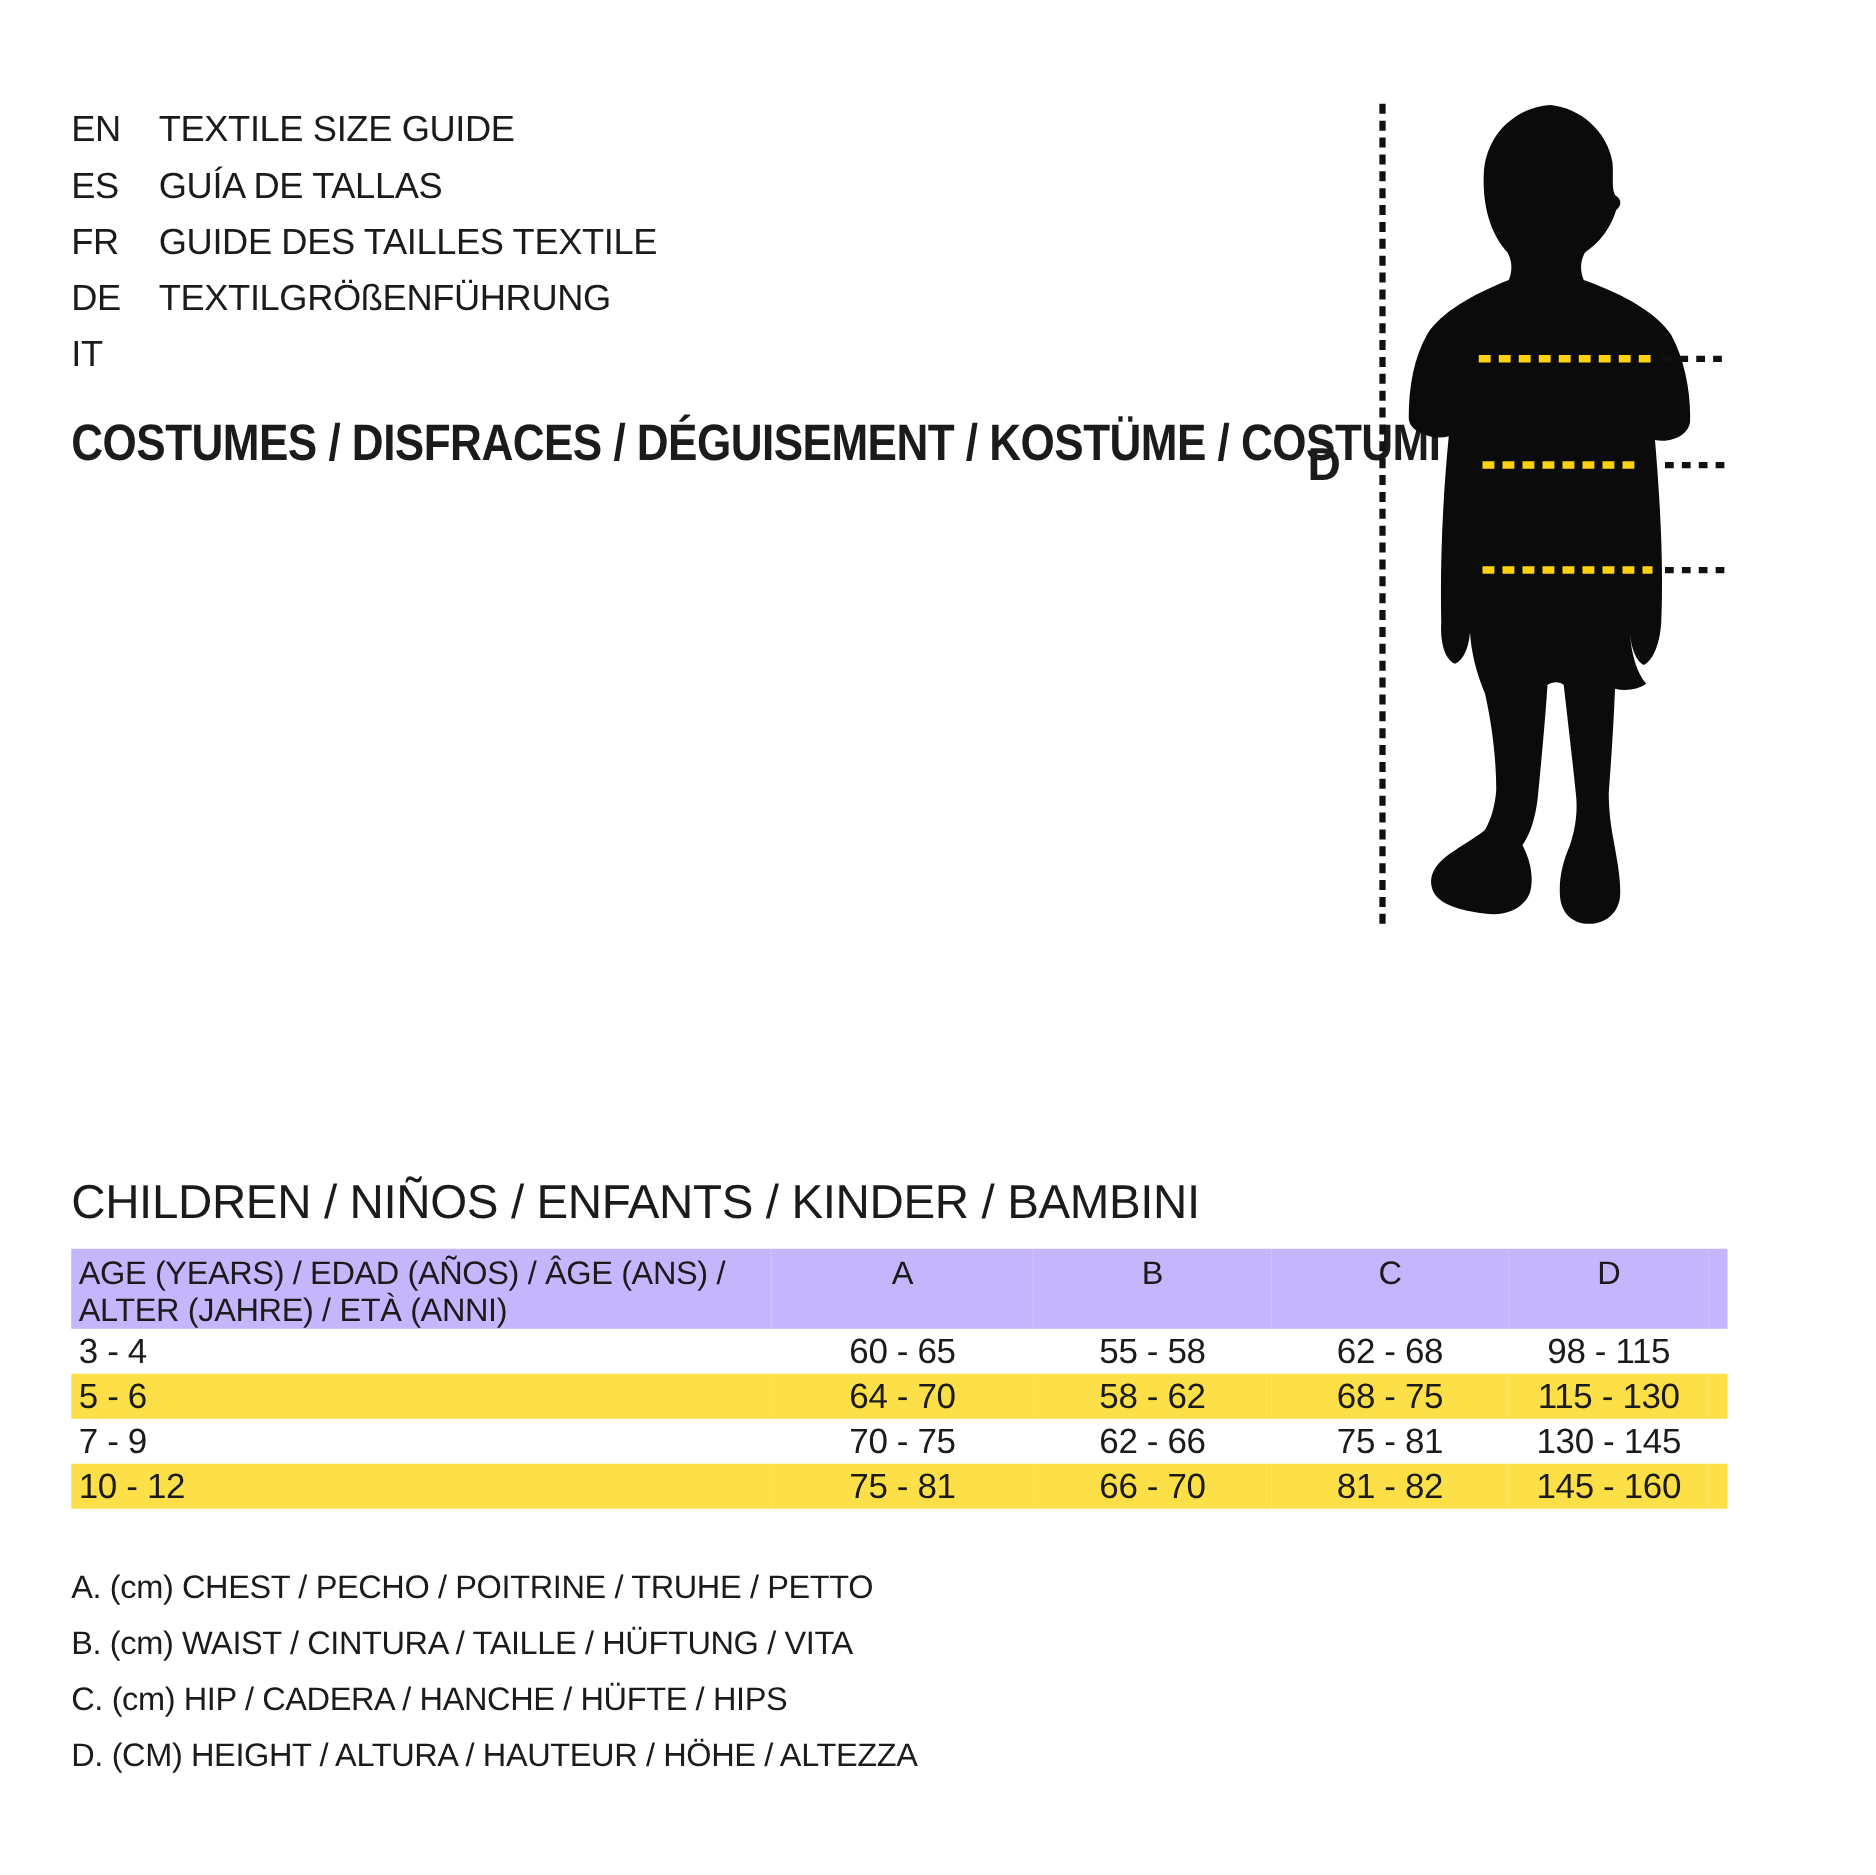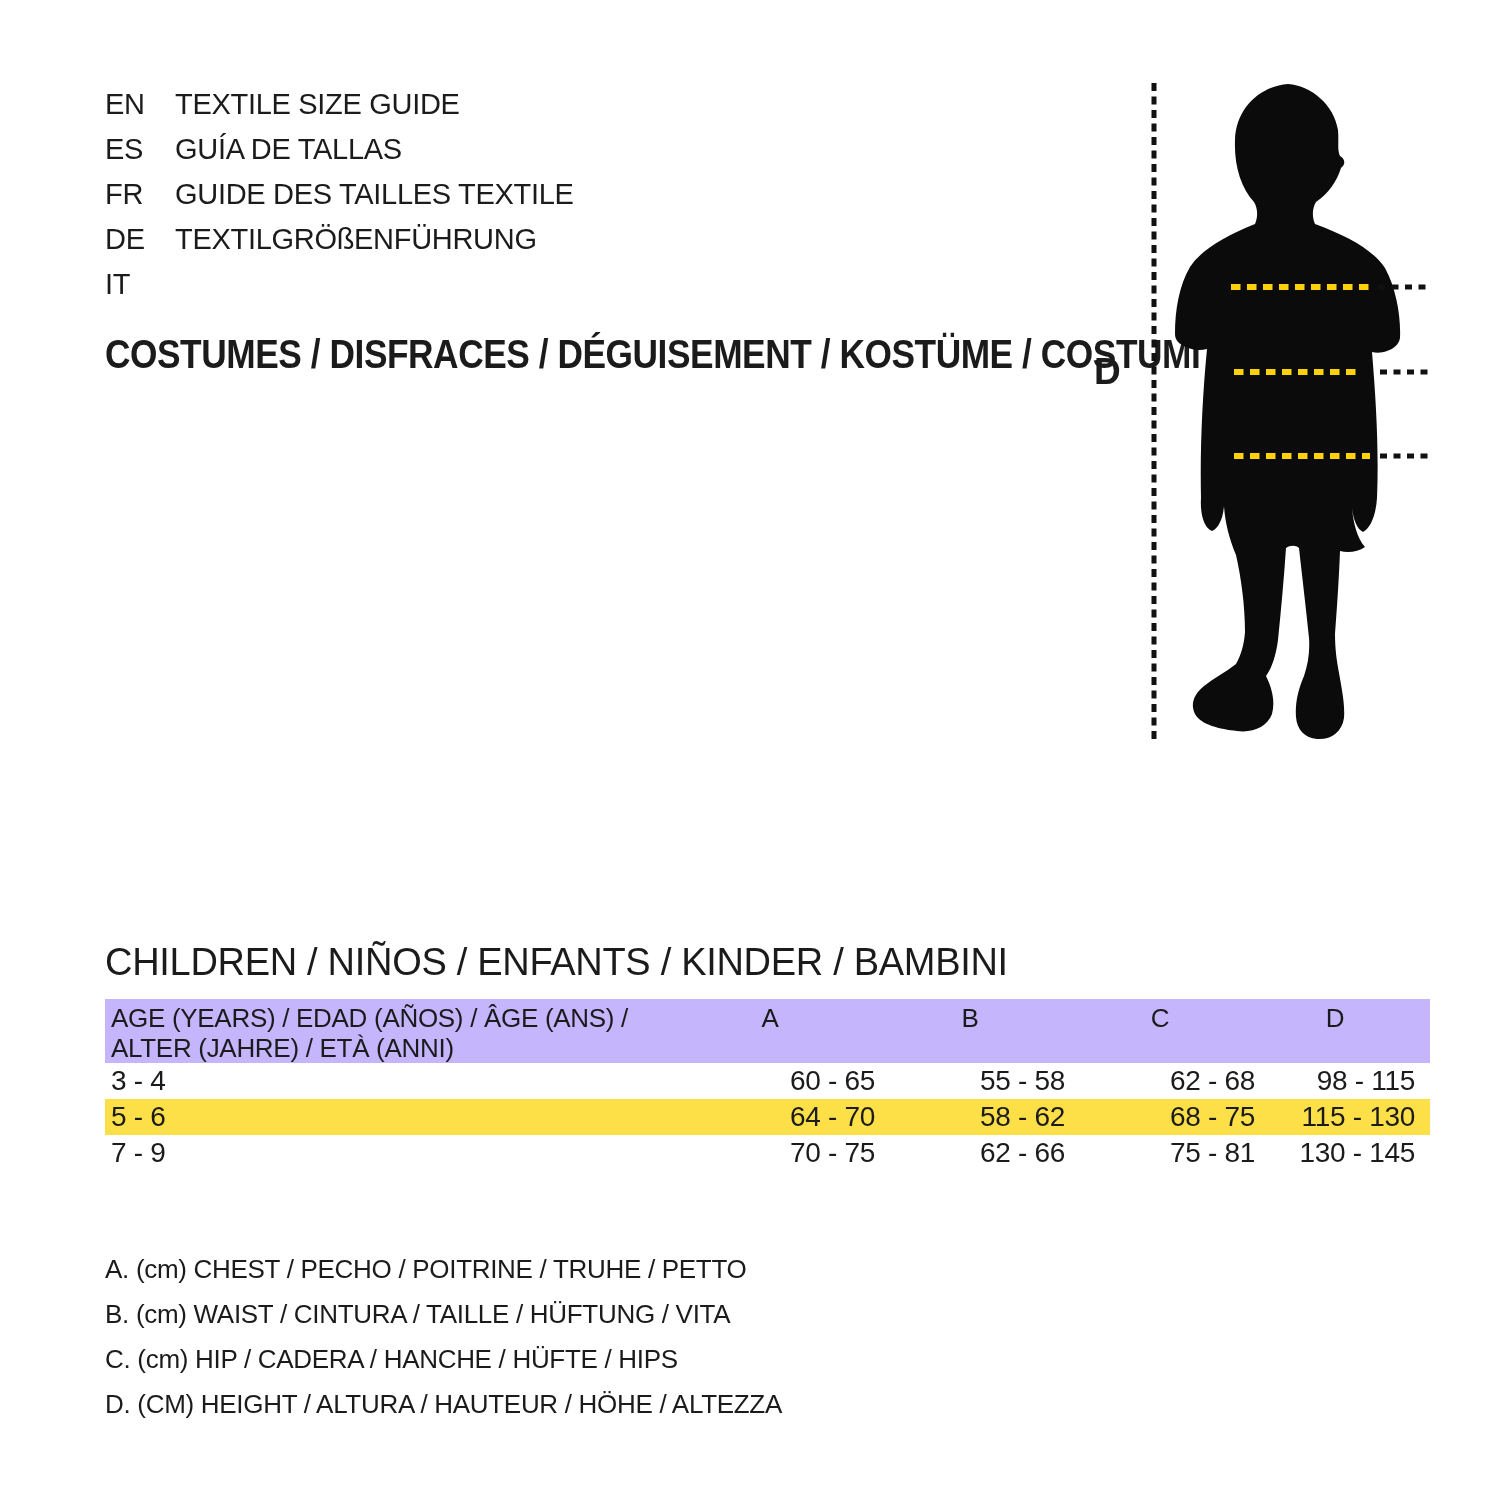--- a/index.html
+++ b/index.html
@@ -1,19 +1,19 @@
 <!DOCTYPE html>
 <html><head>
 <meta charset="utf-8">
 <style>
   * { margin:0; padding:0; box-sizing:border-box; }
   html,body { background:#ffffff; }
   .page {
     position:relative; width:1382px; height:1500px; background:#ffffff;
-    font-family:"Liberation Sans", sans-serif; color:#1b1b1b; overflow:hidden;margin-left:48px;
+    font-family:"Liberation Sans", sans-serif; color:#1b1b1b; overflow:hidden;
   }
 
   
   .lang-block { position:absolute; left:57px; top:82px; }
   .lang-row { display:flex; height:45px; align-items:center; }
   .lang-code { width:70px; font-size:29px; font-weight:500; letter-spacing:-0.3px; }
   .lang-label { font-size:29px; font-weight:500; letter-spacing:-0.3px; white-space:nowrap;text-align:right; }
 
   .category-title {
     position:absolute; left:57px; top:331px;
@@ -45,21 +45,21 @@
   .size-table col.c-d   { width:160px; }
   .size-table col.c-sp  { width:70px; }
   .size-table thead th {
     background:#c4b5fd; height:64px; vertical-align:top;
     font-size:26px; font-weight:500; letter-spacing:-0.3px;
     text-align:center; padding-top:4px; line-height:30px;
   }
   .size-table thead th.age-head { text-align:left; padding-left:6px; }
   .size-table tbody td {
     height:36px; font-size:28px; font-weight:500; letter-spacing:-0.3px;
-    text-align:right; vertical-align:middle;
+    text-align:center; vertical-align:middle;
   }
   .size-table tbody td.age-cell { text-align:left; padding-left:6px; }
   .size-table tbody tr.alt { background:#fde047; }
 
   
   .legend { position:absolute; left:57px; top:1247px; list-style:none; }
   .legend li { font-size:26px; font-weight:500; letter-spacing:-0.3px; line-height:45px; white-space:nowrap; }
 </style>
 </head>
 <body>
@@ -191,20 +191,28 @@
         <td></td>
       </tr>
       <tr>
         <td class="age-cell">7 - 9</td>
         <td>70 - 75</td>
         <td>62 - 66</td>
         <td>75 - 81</td>
         <td>130 - 145</td>
         <td></td>
       </tr>
+      <tr class="alt">
+        <td class="age-cell">10 - 12</td>
+        <td>75 - 81</td>
+        <td>66 - 70</td>
+        <td>81 - 82</td>
+        <td>145 - 160</td>
+        <td></td>
+      </tr>
     </tbody>
   </table>
 
   <ul class="legend">
     <li>A. (cm) CHEST / PECHO / POITRINE / TRUHE / PETTO</li>
     <li>B. (cm) WAIST / CINTURA / TAILLE / HÜFTUNG / VITA</li>
     <li>C. (cm) HIP / CADERA / HANCHE / HÜFTE / HIPS</li>
     <li>D. (CM) HEIGHT / ALTURA / HAUTEUR / HÖHE / ALTEZZA</li>
   </ul>
 

